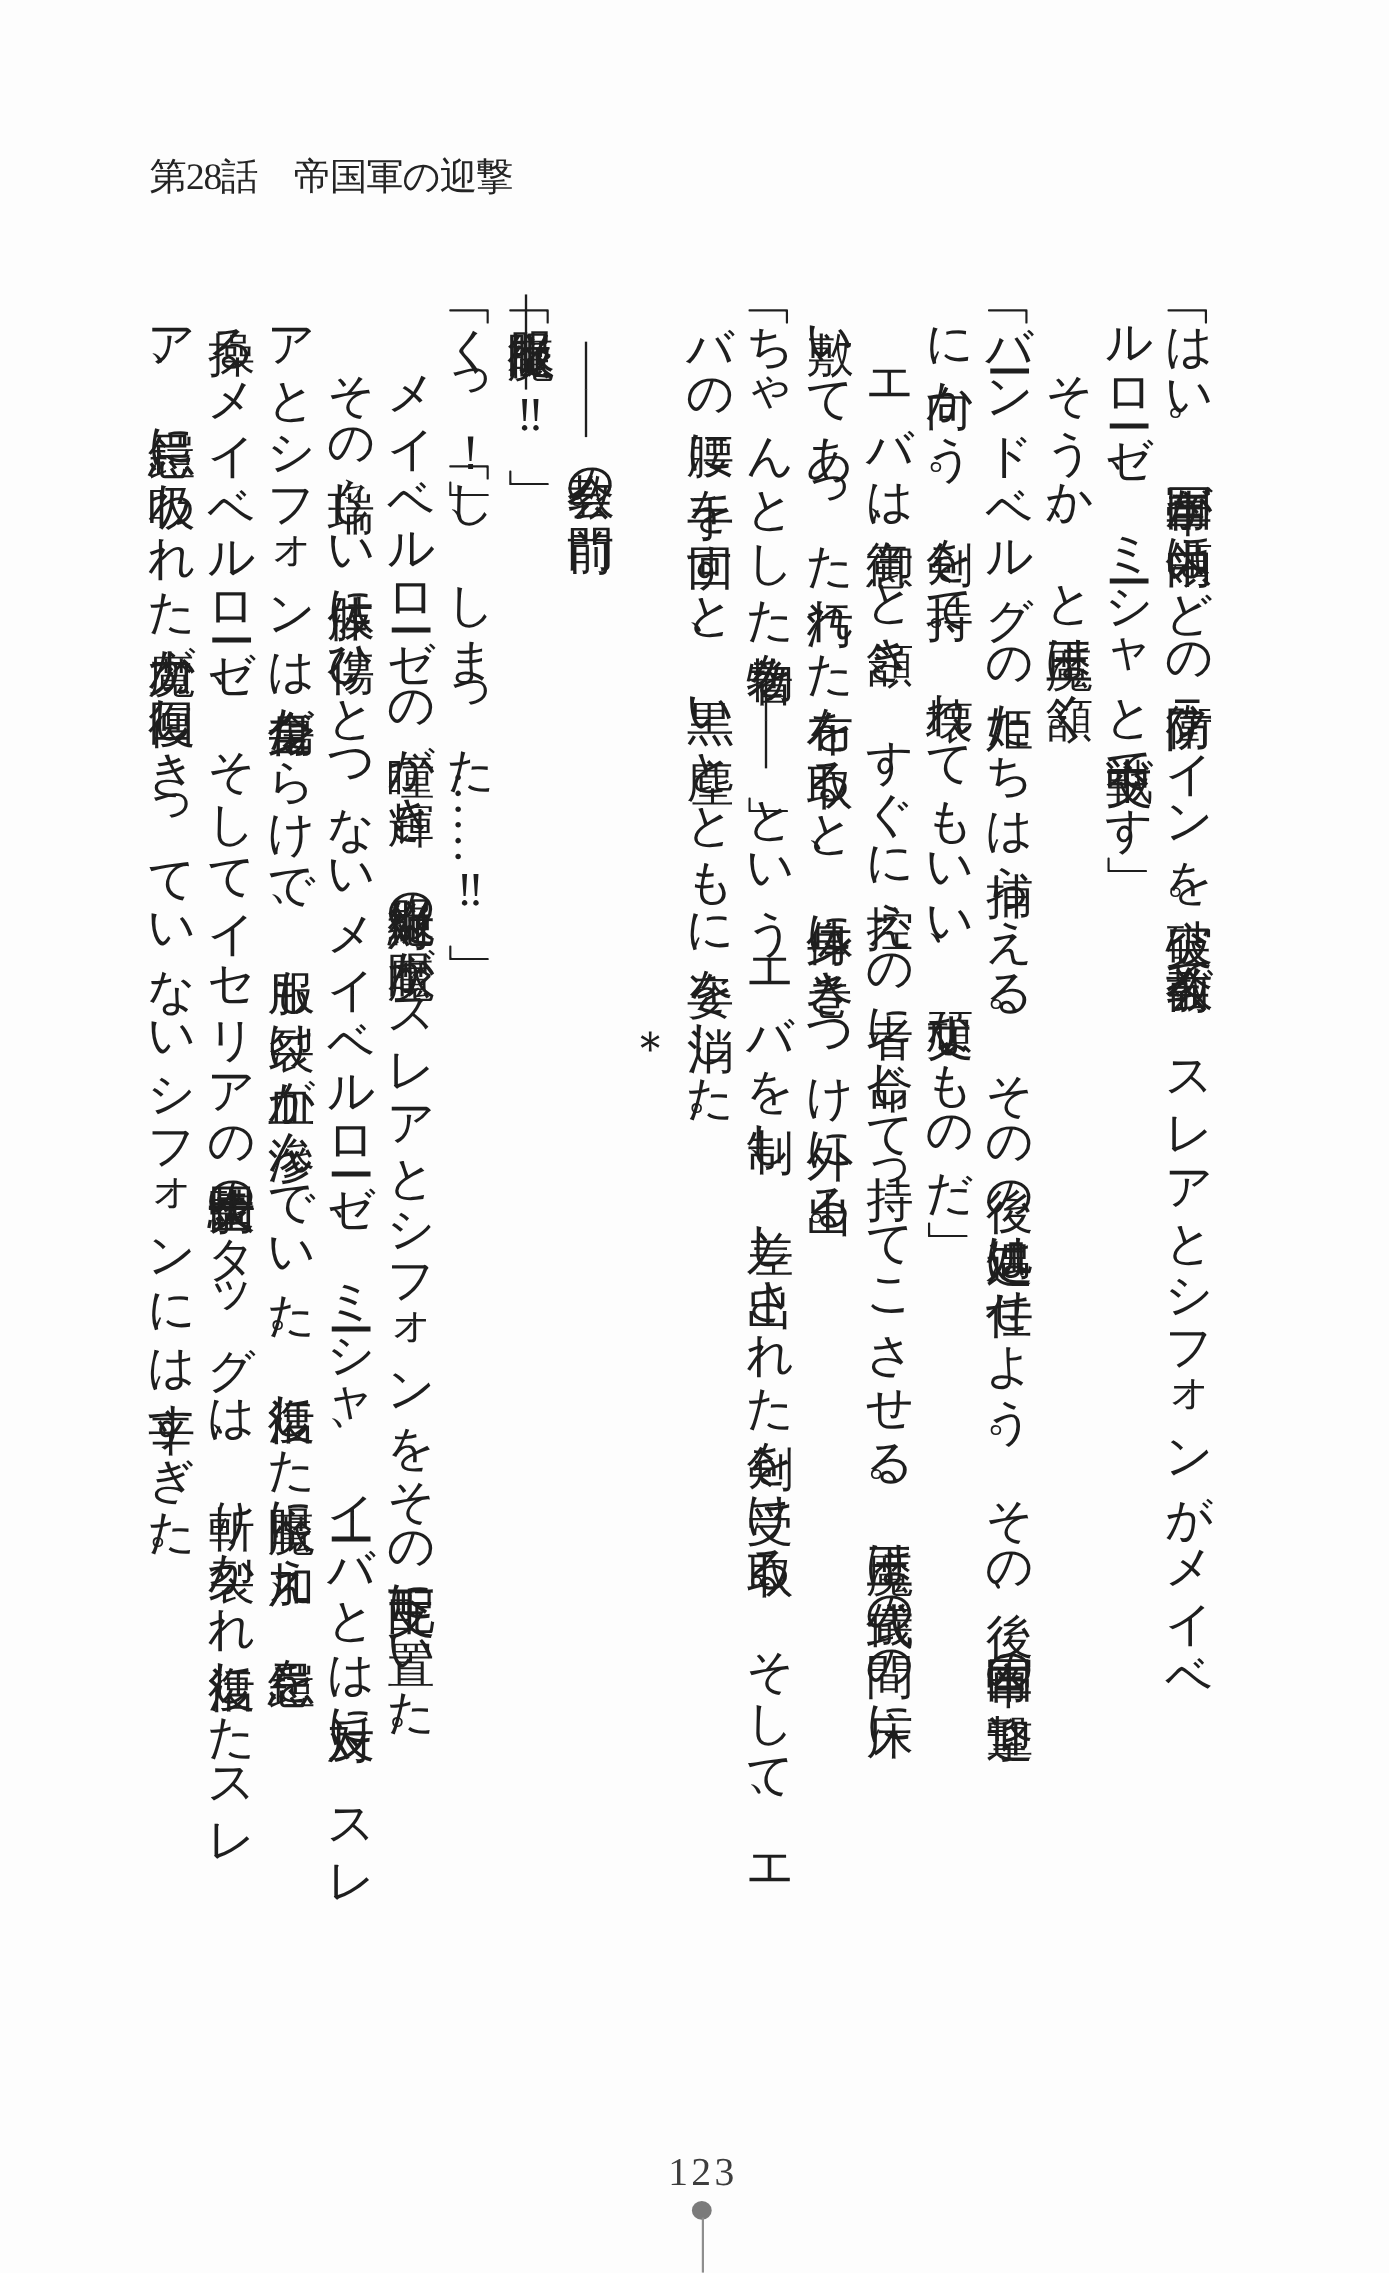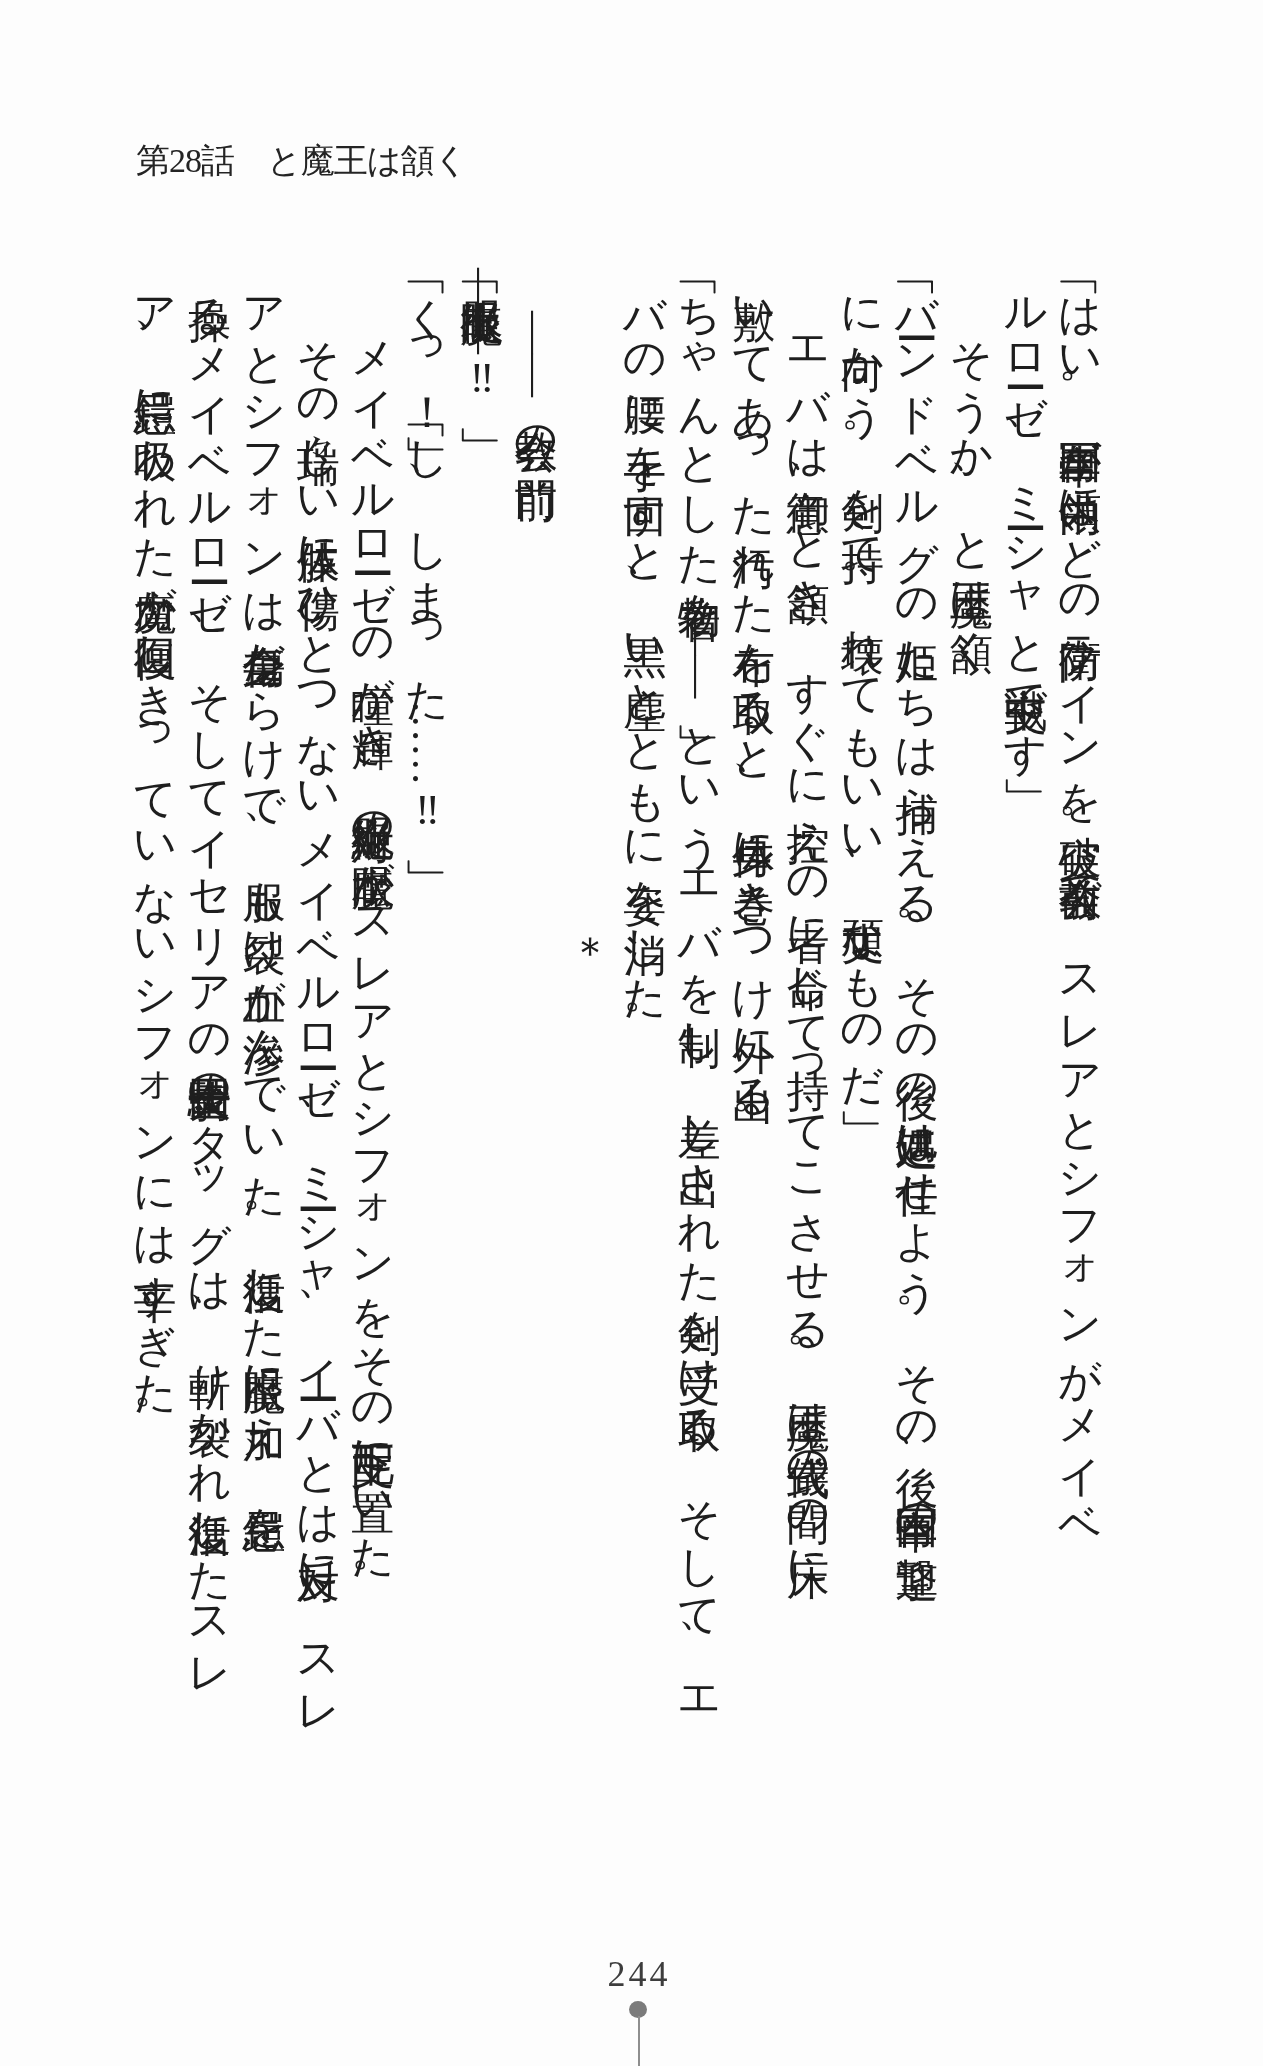--- a/index.html
+++ b/index.html
@@ -51,21 +51,21 @@
   .marker-line {
     position:absolute;
     left:638px; top:2016px;
     width:2px; height:50px;
     background:#8e8e8e;
   }
 </style>
 </head>
 <body>
 
-<div class="chapter-header">第28話　と魔王は頷く</div>
+<div class="chapter-header">第28話　帝国軍の迎撃</div>
 
 <div class="text-block">
   <div class="line">「はい。帝国軍が領内中ほどの防衛ラインを突破。教会前で、スレアとシフォンがメイベ</div>
   <div class="line">ルローゼ、ミーシャと交戦中です」</div>
   <div class="line indent">そうか、と魔王は頷く。</div>
   <div class="line">「バーンドベルグの姫たちは捕らえる。その後の処遇は任せよう。その後、帝国軍の迎撃</div>
   <div class="line">に向かう。剣を持て。壊れてもいい、頑丈なものだ」</div>
   <div class="line indent">エバは御意、と頷き、すぐに控えの者に命じて持ってこさせる。魔王は儀式の間の床に</div>
   <div class="line">敷いてあった汚れた布を取ると、身体に巻きつけ外に出る。</div>
   <div class="line">「ちゃんとした着物を――」というエバを制し、差し出された剣を受け取る。そして、エ</div>
@@ -74,16 +74,16 @@
   <div class="line indent">――教会の門前。</div>
   <div class="line">「服従魔眼――‼」</div>
   <div class="line">「くっ！」「し、しまった……‼」</div>
   <div class="line indent tight">メイベルローゼの瞳が輝き、絶対服従の魔眼がスレアとシフォンをその支配下に置いた。</div>
   <div class="line indent">その瑞々しい肢体に傷ひとつないメイベルローゼ、ミーシャ、イーバとは反対に、スレ</div>
   <div class="line">アとシフォンは全身傷だらけで、服も裂け血が滲んでいた。復活した魔眼に加え、忌鎧を</div>
   <div class="line">操るメイベルローゼ、そしてイセリアの大騎士団長のタッグは、斬り裂かれ復活したスレ</div>
   <div class="line">ア、忌鎧に吸われた魔力が回復しきっていないシフォンには辛すぎた。</div>
 </div>
 
-<div class="page-number">244</div>
+<div class="page-number">123</div>
 
 <div class="marker-dot"></div>
 <div class="marker-line"></div>
 
 </body></html>

